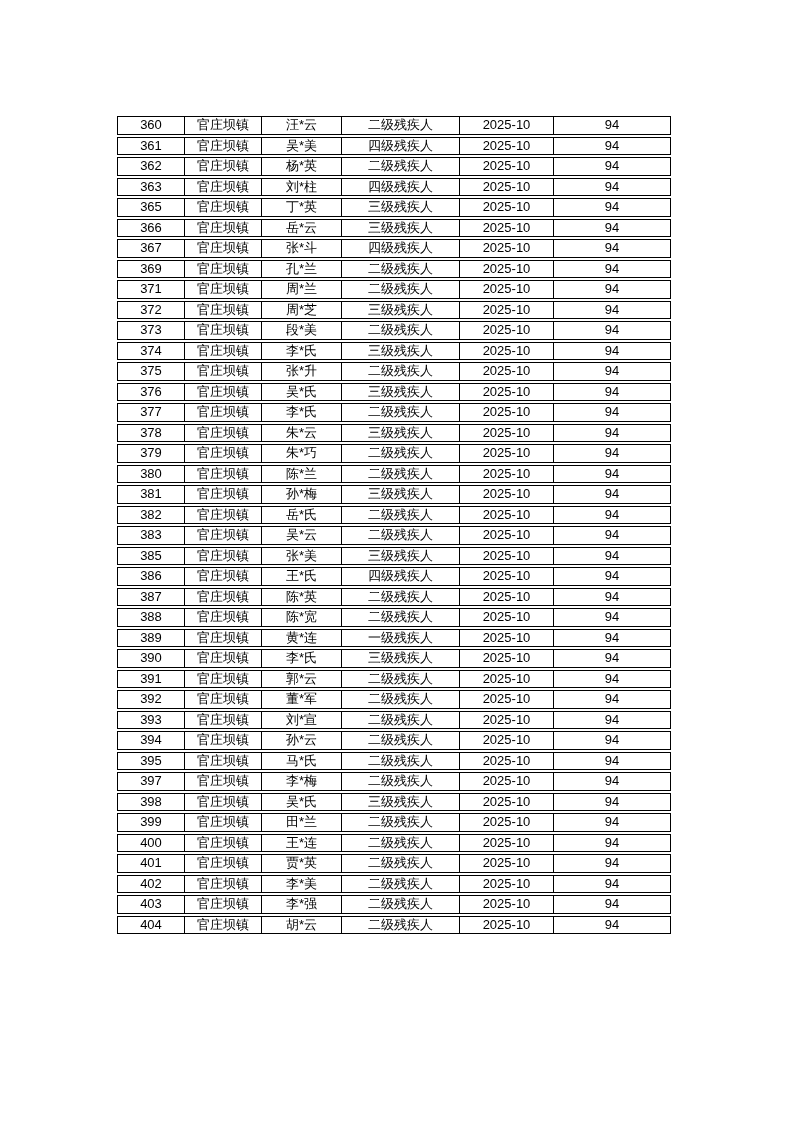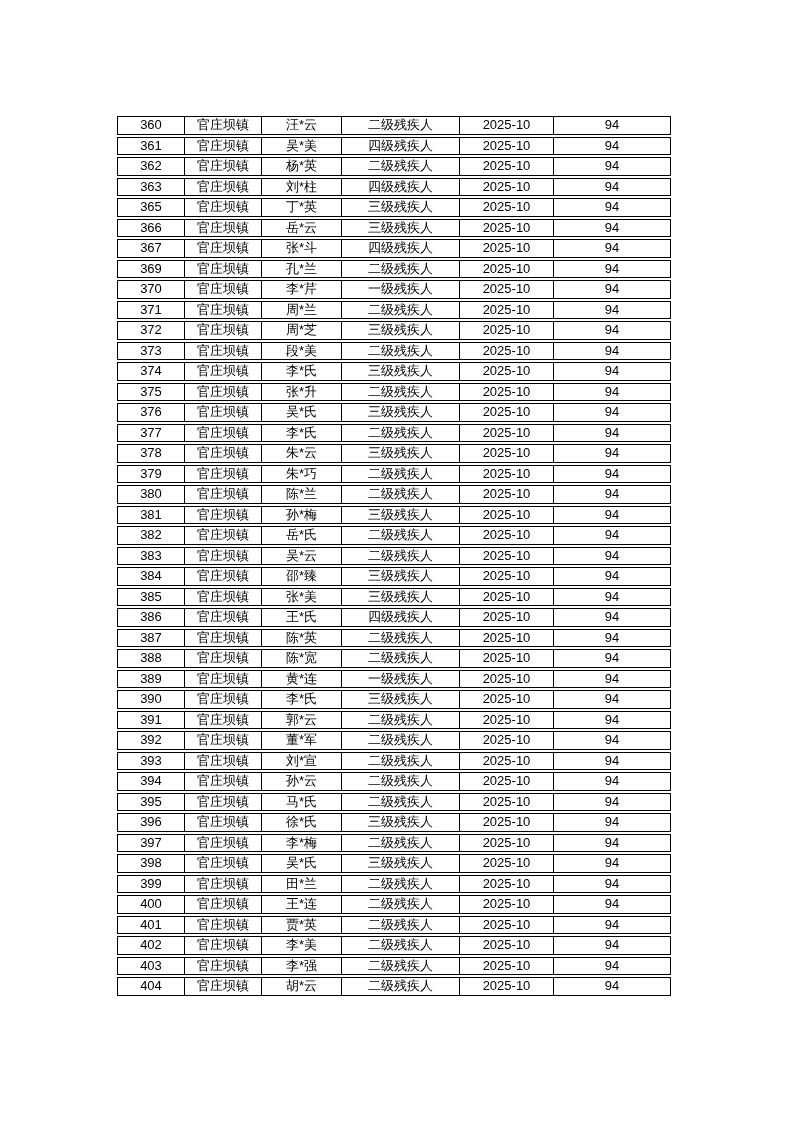--- a/index.html
+++ b/index.html
@@ -126,28 +126,20 @@
         </tr>
         <tr>
           <td>369</td>
           <td>官庄坝镇</td>
           <td>孔*兰</td>
           <td>二级残疾人</td>
           <td>2025-10</td>
           <td>94</td>
         </tr>
         <tr>
-          <td>370</td>
-          <td>官庄坝镇</td>
-          <td>李*芹</td>
-          <td>一级残疾人</td>
-          <td>2025-10</td>
-          <td>94</td>
-        </tr>
-        <tr>
           <td>371</td>
           <td>官庄坝镇</td>
           <td>周*兰</td>
           <td>二级残疾人</td>
           <td>2025-10</td>
           <td>94</td>
         </tr>
         <tr>
           <td>372</td>
           <td>官庄坝镇</td>
@@ -234,28 +226,20 @@
           <td>岳*氏</td>
           <td>二级残疾人</td>
           <td>2025-10</td>
           <td>94</td>
         </tr>
         <tr>
           <td>383</td>
           <td>官庄坝镇</td>
           <td>吴*云</td>
           <td>二级残疾人</td>
-          <td>2025-10</td>
-          <td>94</td>
-        </tr>
-        <tr>
-          <td>384</td>
-          <td>官庄坝镇</td>
-          <td>邵*臻</td>
-          <td>三级残疾人</td>
           <td>2025-10</td>
           <td>94</td>
         </tr>
         <tr>
           <td>385</td>
           <td>官庄坝镇</td>
           <td>张*美</td>
           <td>三级残疾人</td>
           <td>2025-10</td>
           <td>94</td>
@@ -330,28 +314,20 @@
           <td>孙*云</td>
           <td>二级残疾人</td>
           <td>2025-10</td>
           <td>94</td>
         </tr>
         <tr>
           <td>395</td>
           <td>官庄坝镇</td>
           <td>马*氏</td>
           <td>二级残疾人</td>
-          <td>2025-10</td>
-          <td>94</td>
-        </tr>
-        <tr>
-          <td>396</td>
-          <td>官庄坝镇</td>
-          <td>徐*氏</td>
-          <td>三级残疾人</td>
           <td>2025-10</td>
           <td>94</td>
         </tr>
         <tr>
           <td>397</td>
           <td>官庄坝镇</td>
           <td>李*梅</td>
           <td>二级残疾人</td>
           <td>2025-10</td>
           <td>94</td>

